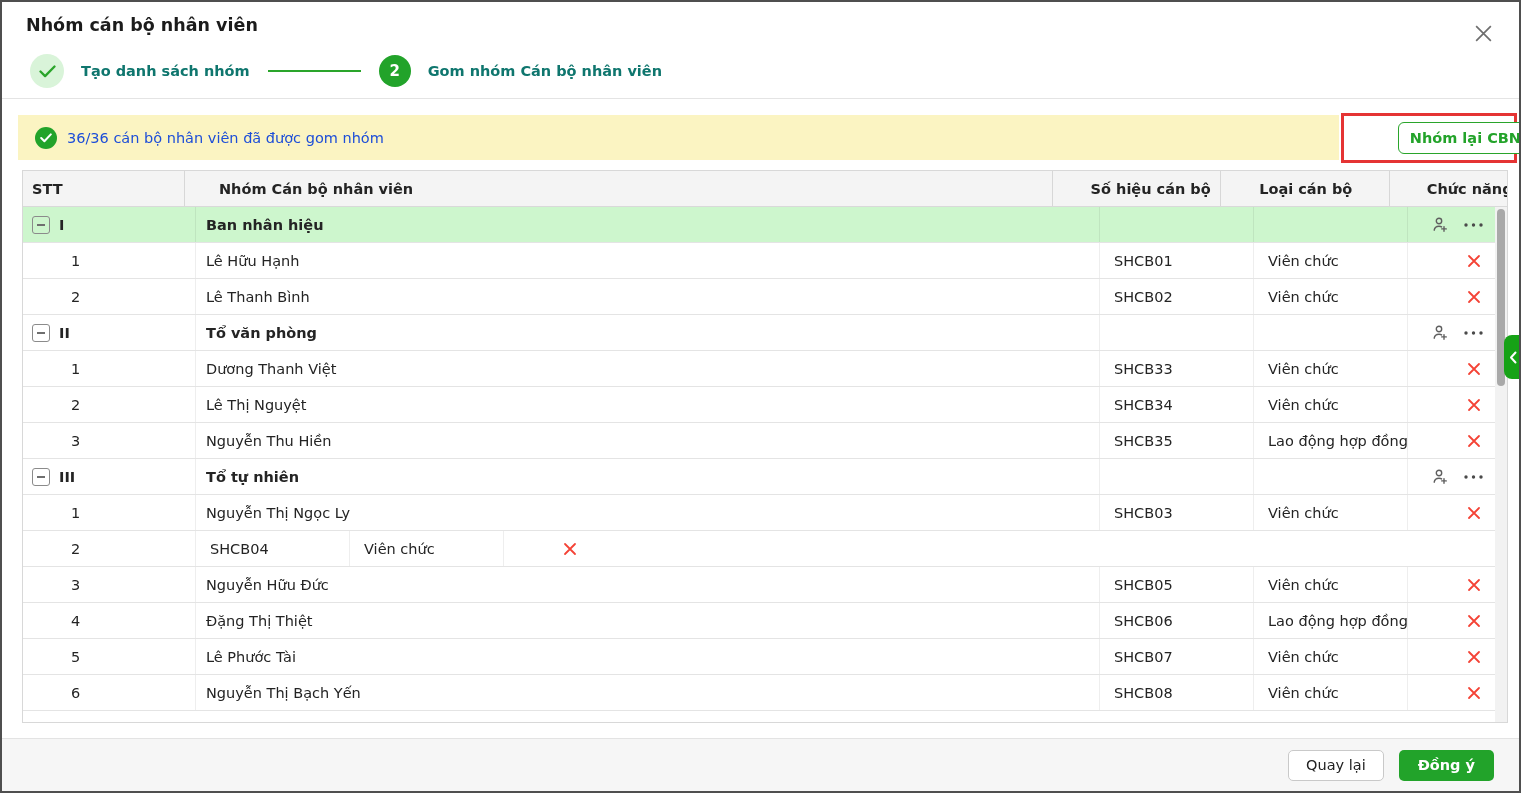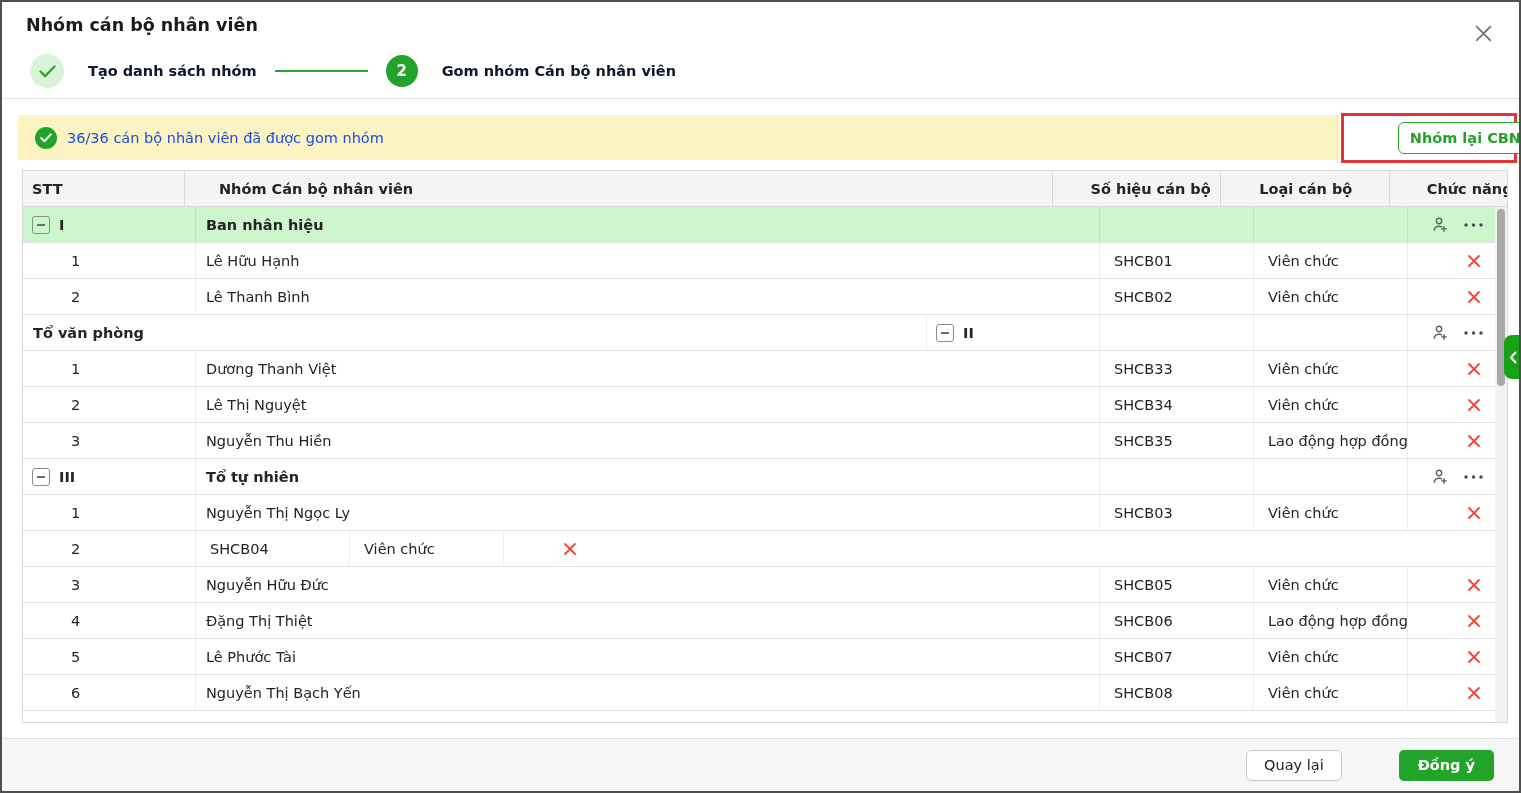--- a/index.html
+++ b/index.html
@@ -8,21 +8,21 @@
     background:#fff;border:2px solid #4f4f4f;overflow:hidden;
     font-family:"DejaVu Sans","Liberation Sans",sans-serif;color:#212121;
   }
   
   .dlg-title{position:absolute;left:24px;top:13px;font-size:17.5px;font-weight:700;color:#1b1b1b;}
   .close-btn{position:absolute;left:1467px;top:17px;width:28px;height:28px;display:flex;align-items:center;justify-content:center;background:transparent;border:none;cursor:pointer;padding:0;}
   .stepper{position:absolute;left:28px;top:52px;display:flex;align-items:center;}
   .step-circle{border-radius:50%;display:flex;align-items:center;justify-content:center;flex:0 0 auto;}
   .step-circle.done{width:34px;height:34px;background:#d9f4d9;}
   .step-circle.active{width:32px;height:32px;background:#22a32a;color:#fff;font-weight:700;font-size:15px;}
-  .step-label{margin-left:24px;font-weight:700;font-size:14.5px;color:#0f172a;white-space:nowrap;}
+  .step-label{margin-left:17px;font-weight:700;font-size:14.5px;color:#0f766e;white-space:nowrap;}
   .step-line{width:93px;height:2px;background:#2aa52b;margin:0 18px;}
   .hdr-divider{position:absolute;left:0;right:0;top:96px;height:1px;background:#e4e4e4;}
   
   .alert{position:absolute;left:16px;top:113px;width:1321px;height:45px;background:#fbf4c2;display:flex;align-items:center;padding-left:17px;box-sizing:border-box;}
   .alert-check{width:22px;height:22px;border-radius:50%;background:#22a32a;display:flex;align-items:center;justify-content:center;margin-right:10px;flex:0 0 auto;}
   .alert-msg{font-size:14.5px;color:#1d4ed8;}
   
   .red-box{position:absolute;left:1339px;top:111px;width:176px;height:50px;border:3px solid #e53434;box-sizing:border-box;z-index:4;}
   .regroup{position:absolute;left:1353px;top:120px;width:146px;height:32px;background:#fff;border:1px solid #2aa52b;border-radius:6px;color:#23a32a;font-weight:700;font-size:14.5px;font-family:inherit;cursor:pointer;z-index:5;margin-left:43px;}
   
@@ -49,21 +49,21 @@
   .mbar{width:8px;height:2px;background:#6f6f6f;display:block;}
   .icon-btn{display:flex;align-items:center;justify-content:center;cursor:pointer;}
   
   .vscroll{position:absolute;right:0;top:36px;bottom:0;width:12px;background:#f2f2f2;}
   .vthumb{position:absolute;left:2px;top:2px;width:8px;height:177px;background:#a9a9a9;border-radius:5px;cursor:pointer;}
   
   .side-tab{position:absolute;left:1502px;top:333px;width:17px;height:44px;background:#16a216;border-radius:8px 0 0 8px;display:flex;align-items:center;justify-content:center;z-index:6;cursor:pointer;}
   
   .footer{position:absolute;left:0;right:0;bottom:0;height:53px;background:#f6f6f6;border-top:1px solid #e3e3e3;display:flex;align-items:center;justify-content:flex-end;gap:15px;padding-right:25px;box-sizing:border-box;}
   .btn-back{background:#fff;border:1px solid #c9c9c9;border-radius:5px;height:31px;padding:0 17px;font-size:14.5px;color:#222;font-family:inherit;cursor:pointer;}
-  .btn-ok{background:#22a32a;color:#fff;border:none;border-radius:5px;height:31px;padding:0 19px;font-size:14.5px;font-weight:700;font-family:inherit;cursor:pointer;margin-left:42px;}
+  .btn-ok{background:#22a32a;color:#fff;border:none;border-radius:5px;height:31px;padding:0 19px;font-size:14.5px;font-weight:700;font-family:inherit;cursor:pointer;}
 </style>
 </head>
 <body>
 
 <div class="screen">
 
   <div class="dlg-title">Nhóm cán bộ nhân viên</div>
   <button class="close-btn" aria-label="close">
     <svg width="21" height="21" viewBox="0 0 20 20" fill="none" stroke="#6e6e6e" stroke-width="1.6">
         <path d="M3 3l14 14M17 3L3 17"></path>
@@ -154,27 +154,27 @@
           <div class="cell c-type">Viên chức</div>
           <div class="cell c-func mfunc">
             <div class="icon-btn">
               <svg width="14" height="14" viewBox="0 0 14 14" fill="none" stroke="#f44336" stroke-width="1.8" stroke-linecap="round">
                 <path d="M2 2l10 10M12 2L2 12"></path>
               </svg>
             </div>
           </div>
         </div>
         <div class="trow">
-          <div class="cell c-name gname">Tổ văn phòng</div>
           <div class="cell c-stt">
             <div class="minus-box">
               <div class="mbar"></div>
             </div>
             <span class="gidx">II</span>
           </div>
+          <div class="cell c-name gname">Tổ văn phòng</div>
           <div class="cell c-code"></div>
           <div class="cell c-type"></div>
           <div class="cell c-func gfunc">
             <div class="icon-btn">
               <svg width="17" height="17" viewBox="0 0 17 17" fill="none" stroke="#5f5f5f" stroke-width="1.4">
                 <circle cx="8" cy="5" r="2.7"></circle>
                 <path d="M3.2 14.2c.4-2.7 2.4-4 4.8-4 1 0 1.9.2 2.6.7" stroke-linecap="round"></path>
                 <path d="M13 10.6v4.6M10.7 12.9h4.6" stroke-linecap="round"></path>
               </svg>
             </div>

